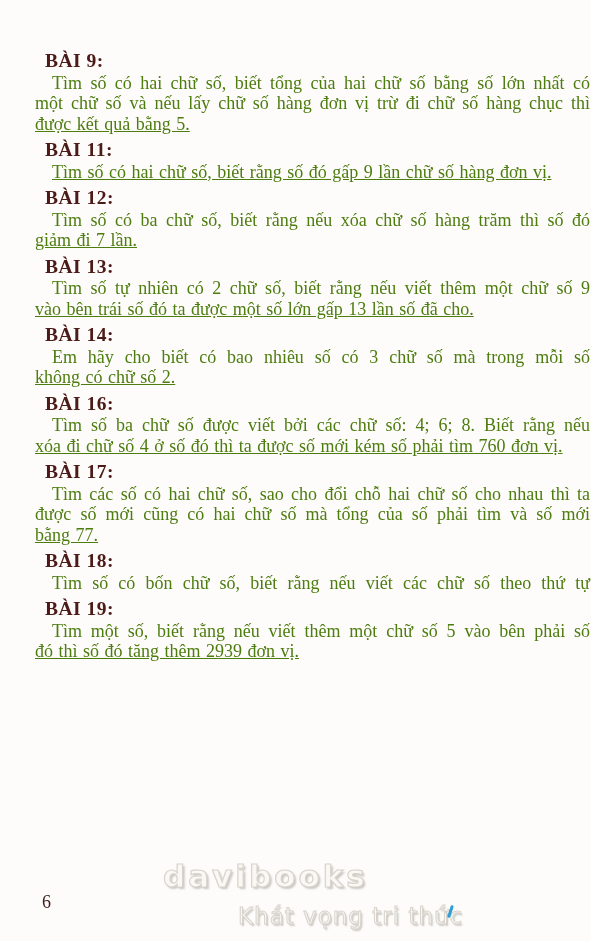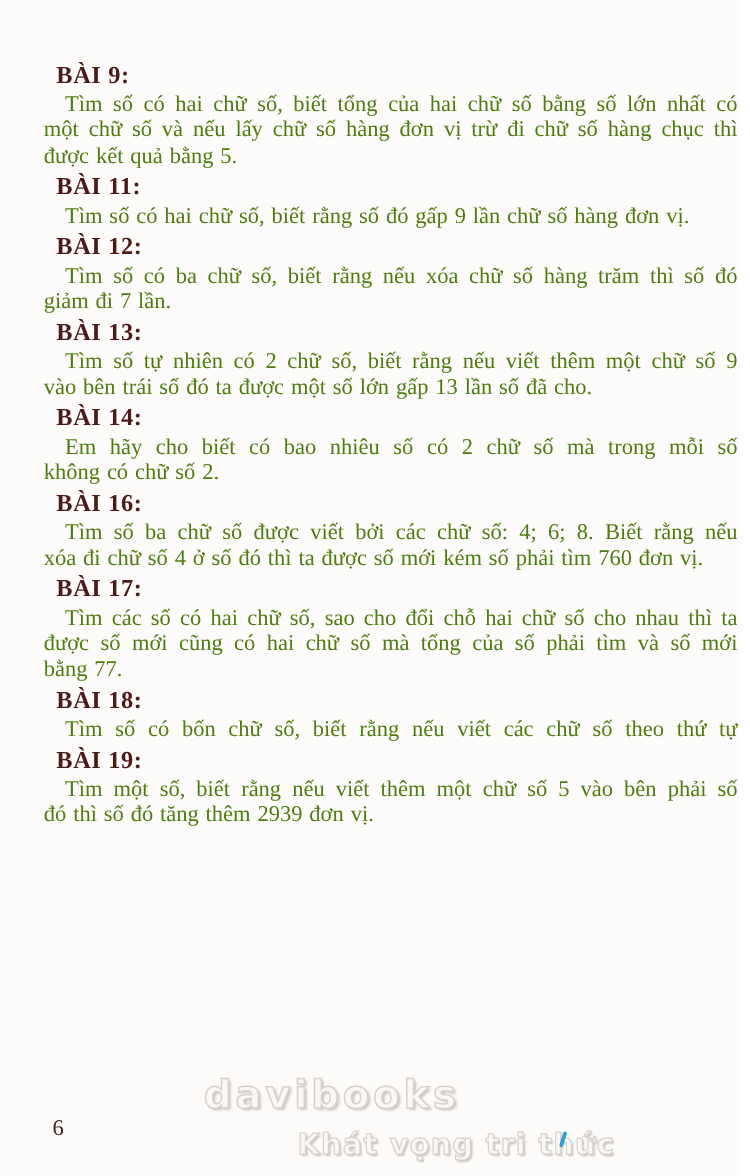--- a/index.html
+++ b/index.html
@@ -28,21 +28,21 @@
   .sec p{
     margin:0;
     font-size:18px;
     line-height:20.5px;
     color:#4d7c0f;
     text-align:justify;
     text-align-last:justify;
     word-spacing:1px;
   }
   .sec p.first{text-indent:17px;}
-  .sec p.last{text-align-last:left;}
+  .sec p.last{text-align-last:left;text-decoration:underline;}
   .watermark{
     position:absolute;
     z-index:1;
     left:0;top:0;width:100%;height:100%;
     pointer-events:none;
     font-family:"DejaVu Sans","Liberation Sans",sans-serif;
   }
   .wm-brand{
     position:absolute;
     left:163px;top:858px;
@@ -50,21 +50,21 @@
     font-weight:bold;
     letter-spacing:3px;
     color:#faf8f5;
     -webkit-text-stroke:1.2px #d8d3cc;
     text-shadow:2px 2px 2px rgba(140,132,122,0.45);
   }
   .wm-slogan{
     position:absolute;
     left:238px;top:903px;
     font-size:23px;
-    font-weight:bold;
+    font-weight:normal;
     letter-spacing:1px;
     color:#faf8f5;
     -webkit-text-stroke:1px #d8d3cc;
     text-shadow:1.5px 1.5px 1.5px rgba(140,132,122,0.45);
   }
   .wm-tick{
     position:absolute;
     left:449px;top:905px;
     width:3px;height:13px;
     background:#2f9fd6;
@@ -107,21 +107,21 @@
     </div>
 
     <div class="sec">
       <h2>BÀI 13:</h2>
       <p class="first">Tìm số tự nhiên có 2 chữ số, biết rằng nếu viết thêm một chữ số 9</p>
       <p class="last">vào bên trái số đó ta được một số lớn gấp 13 lần số đã cho.</p>
     </div>
 
     <div class="sec">
       <h2>BÀI 14:</h2>
-      <p class="first">Em hãy cho biết có bao nhiêu số có 2 chữ số mà trong mỗi số</p>
+      <p class="first">Em hãy cho biết có bao nhiêu số có 3 chữ số mà trong mỗi số</p>
       <p class="last">không có chữ số 2.</p>
     </div>
 
 
     <div class="sec">
       <h2>BÀI 16:</h2>
       <p class="first">Tìm số ba chữ số được viết bởi các chữ số: 4; 6; 8. Biết rằng nếu</p>
       <p class="last">xóa đi chữ số 4 ở số đó thì ta được số mới kém số phải tìm 760 đơn vị.</p>
     </div>
 

